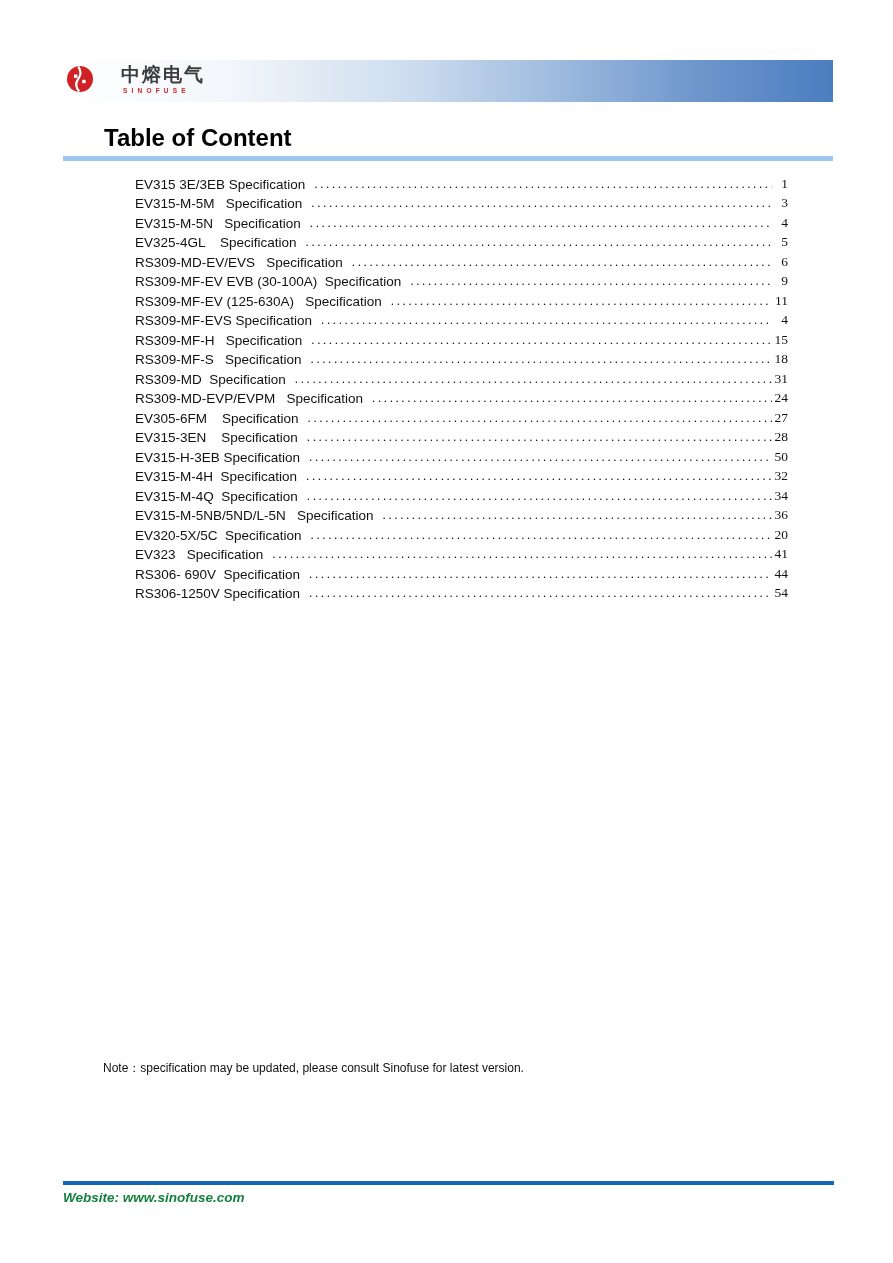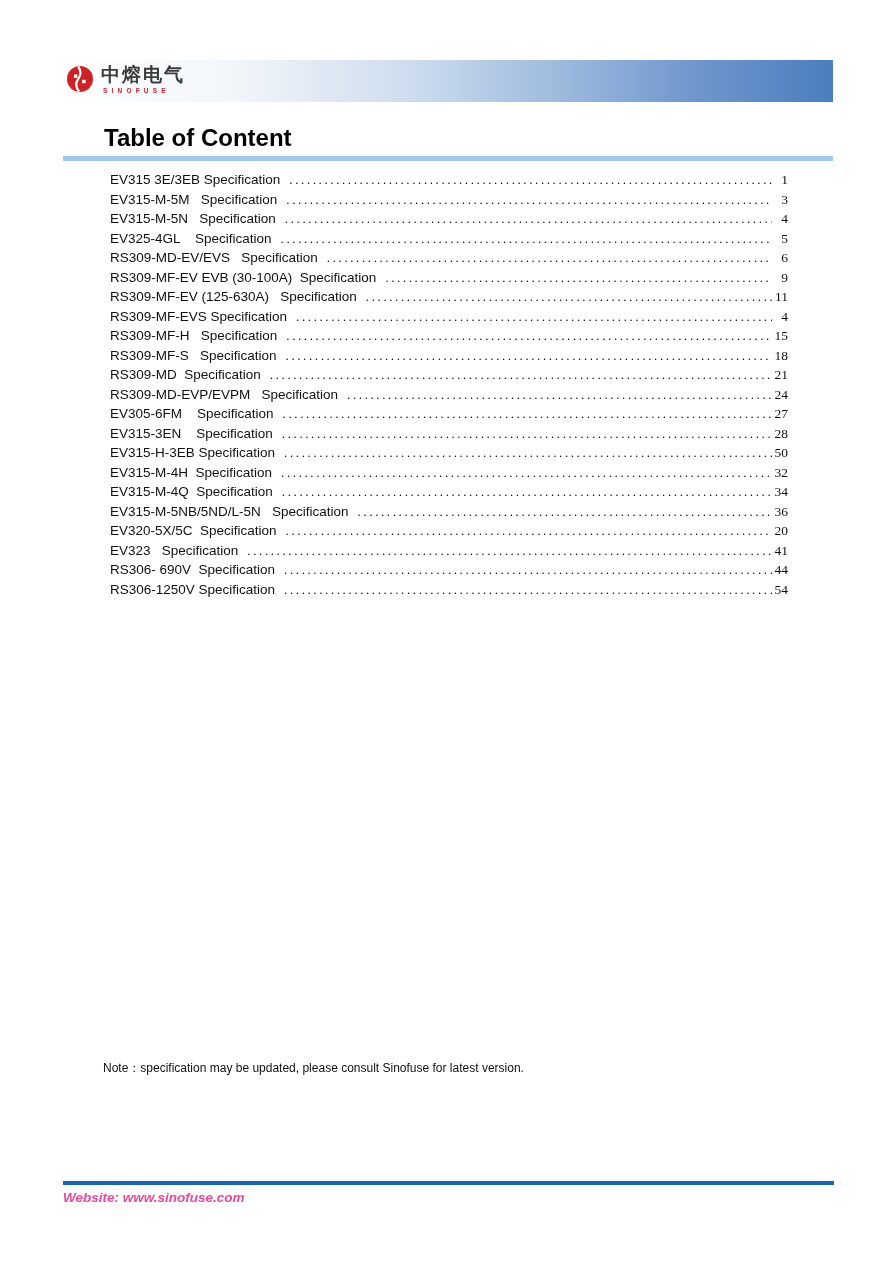--- a/index.html
+++ b/index.html
@@ -5,21 +5,21 @@
   * { margin: 0; padding: 0; box-sizing: border-box; }
   html, body { width: 893px; height: 1263px; background: #ffffff; }
   body { font-family: "Liberation Sans", sans-serif; color: #1a1a1a; }
   .page { position: relative; width: 893px; height: 1263px; background: #fff; overflow: hidden; }
 
   
   .banner {
     position: absolute; left: 63px; top: 60px; width: 770px; height: 42px;
     background: linear-gradient(90deg, #ffffff 0%, #f2f6fa 22%, #cdddef 45%, #9cb9dd 65%, #6f97cd 82%, #4b7dc0 100%);
   }
-  .logo { position: absolute; left: 3px; top: 2px; display: flex; align-items: flex-start; }
+  .logo { position: absolute; left: 3px; top: 2px; display: flex; align-items: flex-start; gap: 20px; }
   .logo-mark { width: 28px; height: 28px; margin-top: 3px; }
   .logo-text { margin-left: 7px; display: flex; flex-direction: column; }
   .logo-cn {
     font-size: 19px; font-weight: bold; letter-spacing: 2px; color: #3c3c3c;
     font-family: "DejaVu Sans", "Liberation Sans", sans-serif; line-height: 24px;
   }
   .logo-en {
     font-size: 6.5px; font-weight: bold; letter-spacing: 4.2px; color: #cf2126;
     margin-top: 1px; margin-left: 2px;
   }
@@ -29,21 +29,21 @@
     position: absolute; left: 64px; top: 124px;
     font-size: 24px; font-weight: bold; color: #000; margin-left: 40px;
   }
   .title-rule {
     position: absolute; left: 63px; top: 156px; width: 770px; height: 5px;
     background: #a0c8ee;
   }
 
   
   .toc { position: absolute; left: 110px; top: 172px; width: 678px; }
-  .toc-row { display: flex; align-items: flex-start; height: 19.5px; overflow: hidden; }
+  .toc-row { display: flex; align-items: flex-end; height: 19.5px; overflow: hidden; margin-left: 25px; }
   .toc-label {
     white-space: pre; font-size: 13.5px; color: #111;
     flex: 0 0 auto;
   }
   .toc-dots {
     flex: 1 1 auto; overflow: hidden; white-space: nowrap;
     font-family: "Liberation Serif", serif; font-size: 13px; letter-spacing: 2.6px;
     color: #111; padding-left: 9px; min-width: 0;
   }
   .toc-page {
@@ -57,21 +57,21 @@
     font-size: 12px; color: #111;
   }
 
   
   .footer-rule {
     position: absolute; left: 63px; top: 1181px; width: 771px; height: 4px;
     background: #1466b8;
   }
   .website {
     position: absolute; left: 63px; top: 1190px;
-    font-size: 13.5px; font-weight: bold; font-style: italic; color: #ec4899; text-align: right;
+    font-size: 13.5px; font-weight: bold; font-style: italic; color: #15803d; text-align: right;
   }
 </style>
 </head>
 <body>
 
 <div class="page">
 
   <div class="banner">
     <div class="logo">
       <span class="logo-mark">
@@ -149,21 +149,21 @@
 
     <div class="toc-row">
       <span class="toc-label">RS309-MF-S   Specification</span>
       <span class="toc-dots">................................................................................................................................................................................................................................................</span>
       <span class="toc-page">18</span>
     </div>
 
     <div class="toc-row">
       <span class="toc-label">RS309-MD  Specification</span>
       <span class="toc-dots">................................................................................................................................................................................................................................................</span>
-      <span class="toc-page">21</span>
+      <span class="toc-page">31</span>
     </div>
 
     <div class="toc-row">
       <span class="toc-label">RS309-MD-EVP/EVPM   Specification</span>
       <span class="toc-dots">................................................................................................................................................................................................................................................</span>
       <span class="toc-page">24</span>
     </div>
 
     <div class="toc-row">
       <span class="toc-label">EV305-6FM    Specification</span>

